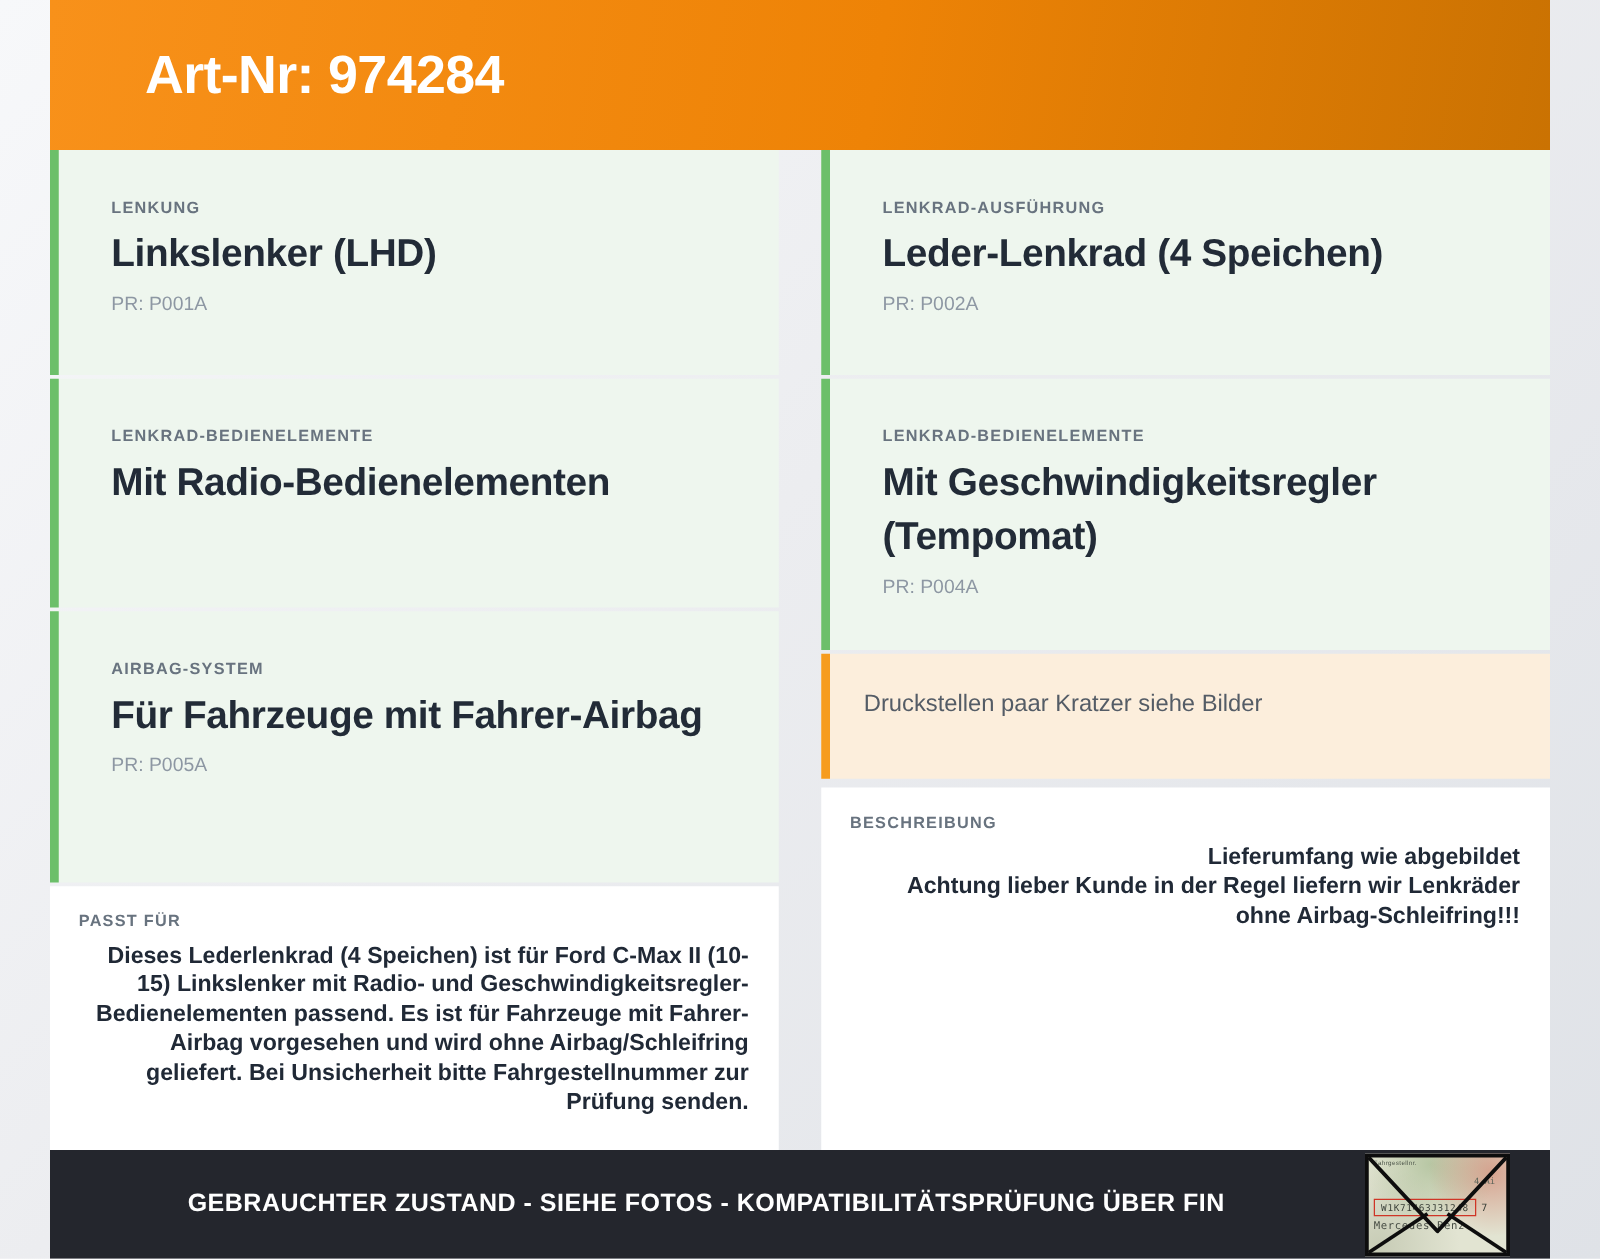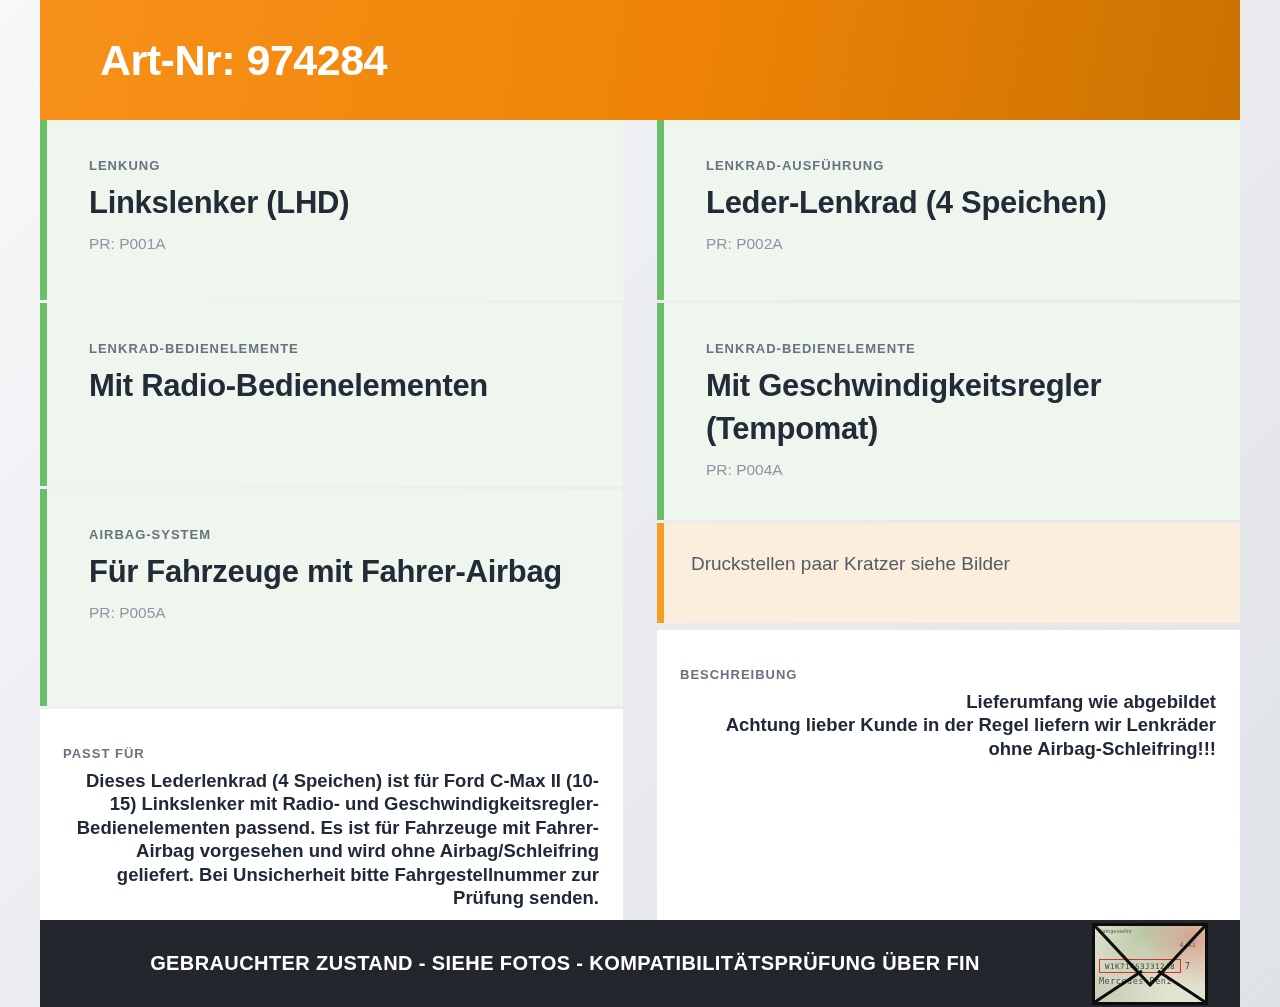--- a/index.html
+++ b/index.html
@@ -7,37 +7,37 @@
   body {
     font-family:"Liberation Sans", sans-serif;
     background:linear-gradient(135deg,#f7f8fa 0%,#ecedf0 45%,#dfe2e7 100%);
   }
   .page { position:relative; width:1200px; height:1007px; margin-left:40px; }
 
   
   .header {
     height:120px;
     background:linear-gradient(100deg,#f8911a 0%,#ee8306 55%,#ca7202 100%);
-    display:flex; align-items:center; padding-left:60px;
+    display:flex; align-items:center; padding-left:76px;
   }
   .header h1 {
     color:#ffffff; font-size:43px; font-weight:700; letter-spacing:-0.5px;
   }
 
   
   .grid { display:flex; width:1200px;gap:32px; }
   .col { display:flex; flex-direction:column; width:599px; }
   .col.left { margin-right:2px; }
 
   .card { width:100%; }
   .card + .card { margin-top:3px; }
 
   .card.green { background:#eef6ee; border-left:7px solid #6cbf6a; padding:38px 28px 0 42px; }
   .card.cream { background:#fceedc; border-left:7px solid #f69c1e; padding:22px 26px 0 27px; }
-  .card.plain { background:#ffffff; padding:37px 24px 0 23px; }
+  .card.plain { background:#ffffff; padding:20px 24px 0 23px; }
 
   .card .label {
     font-size:13px; font-weight:700; letter-spacing:1px;
     color:#68737f; text-transform:uppercase;
   }
   .card.cream .label { color:#ed7d21; }
   .card .title {
     margin-top:9px; font-size:31px; font-weight:700; line-height:1.38;
     color:#222b37; letter-spacing:-0.3px;
   }

